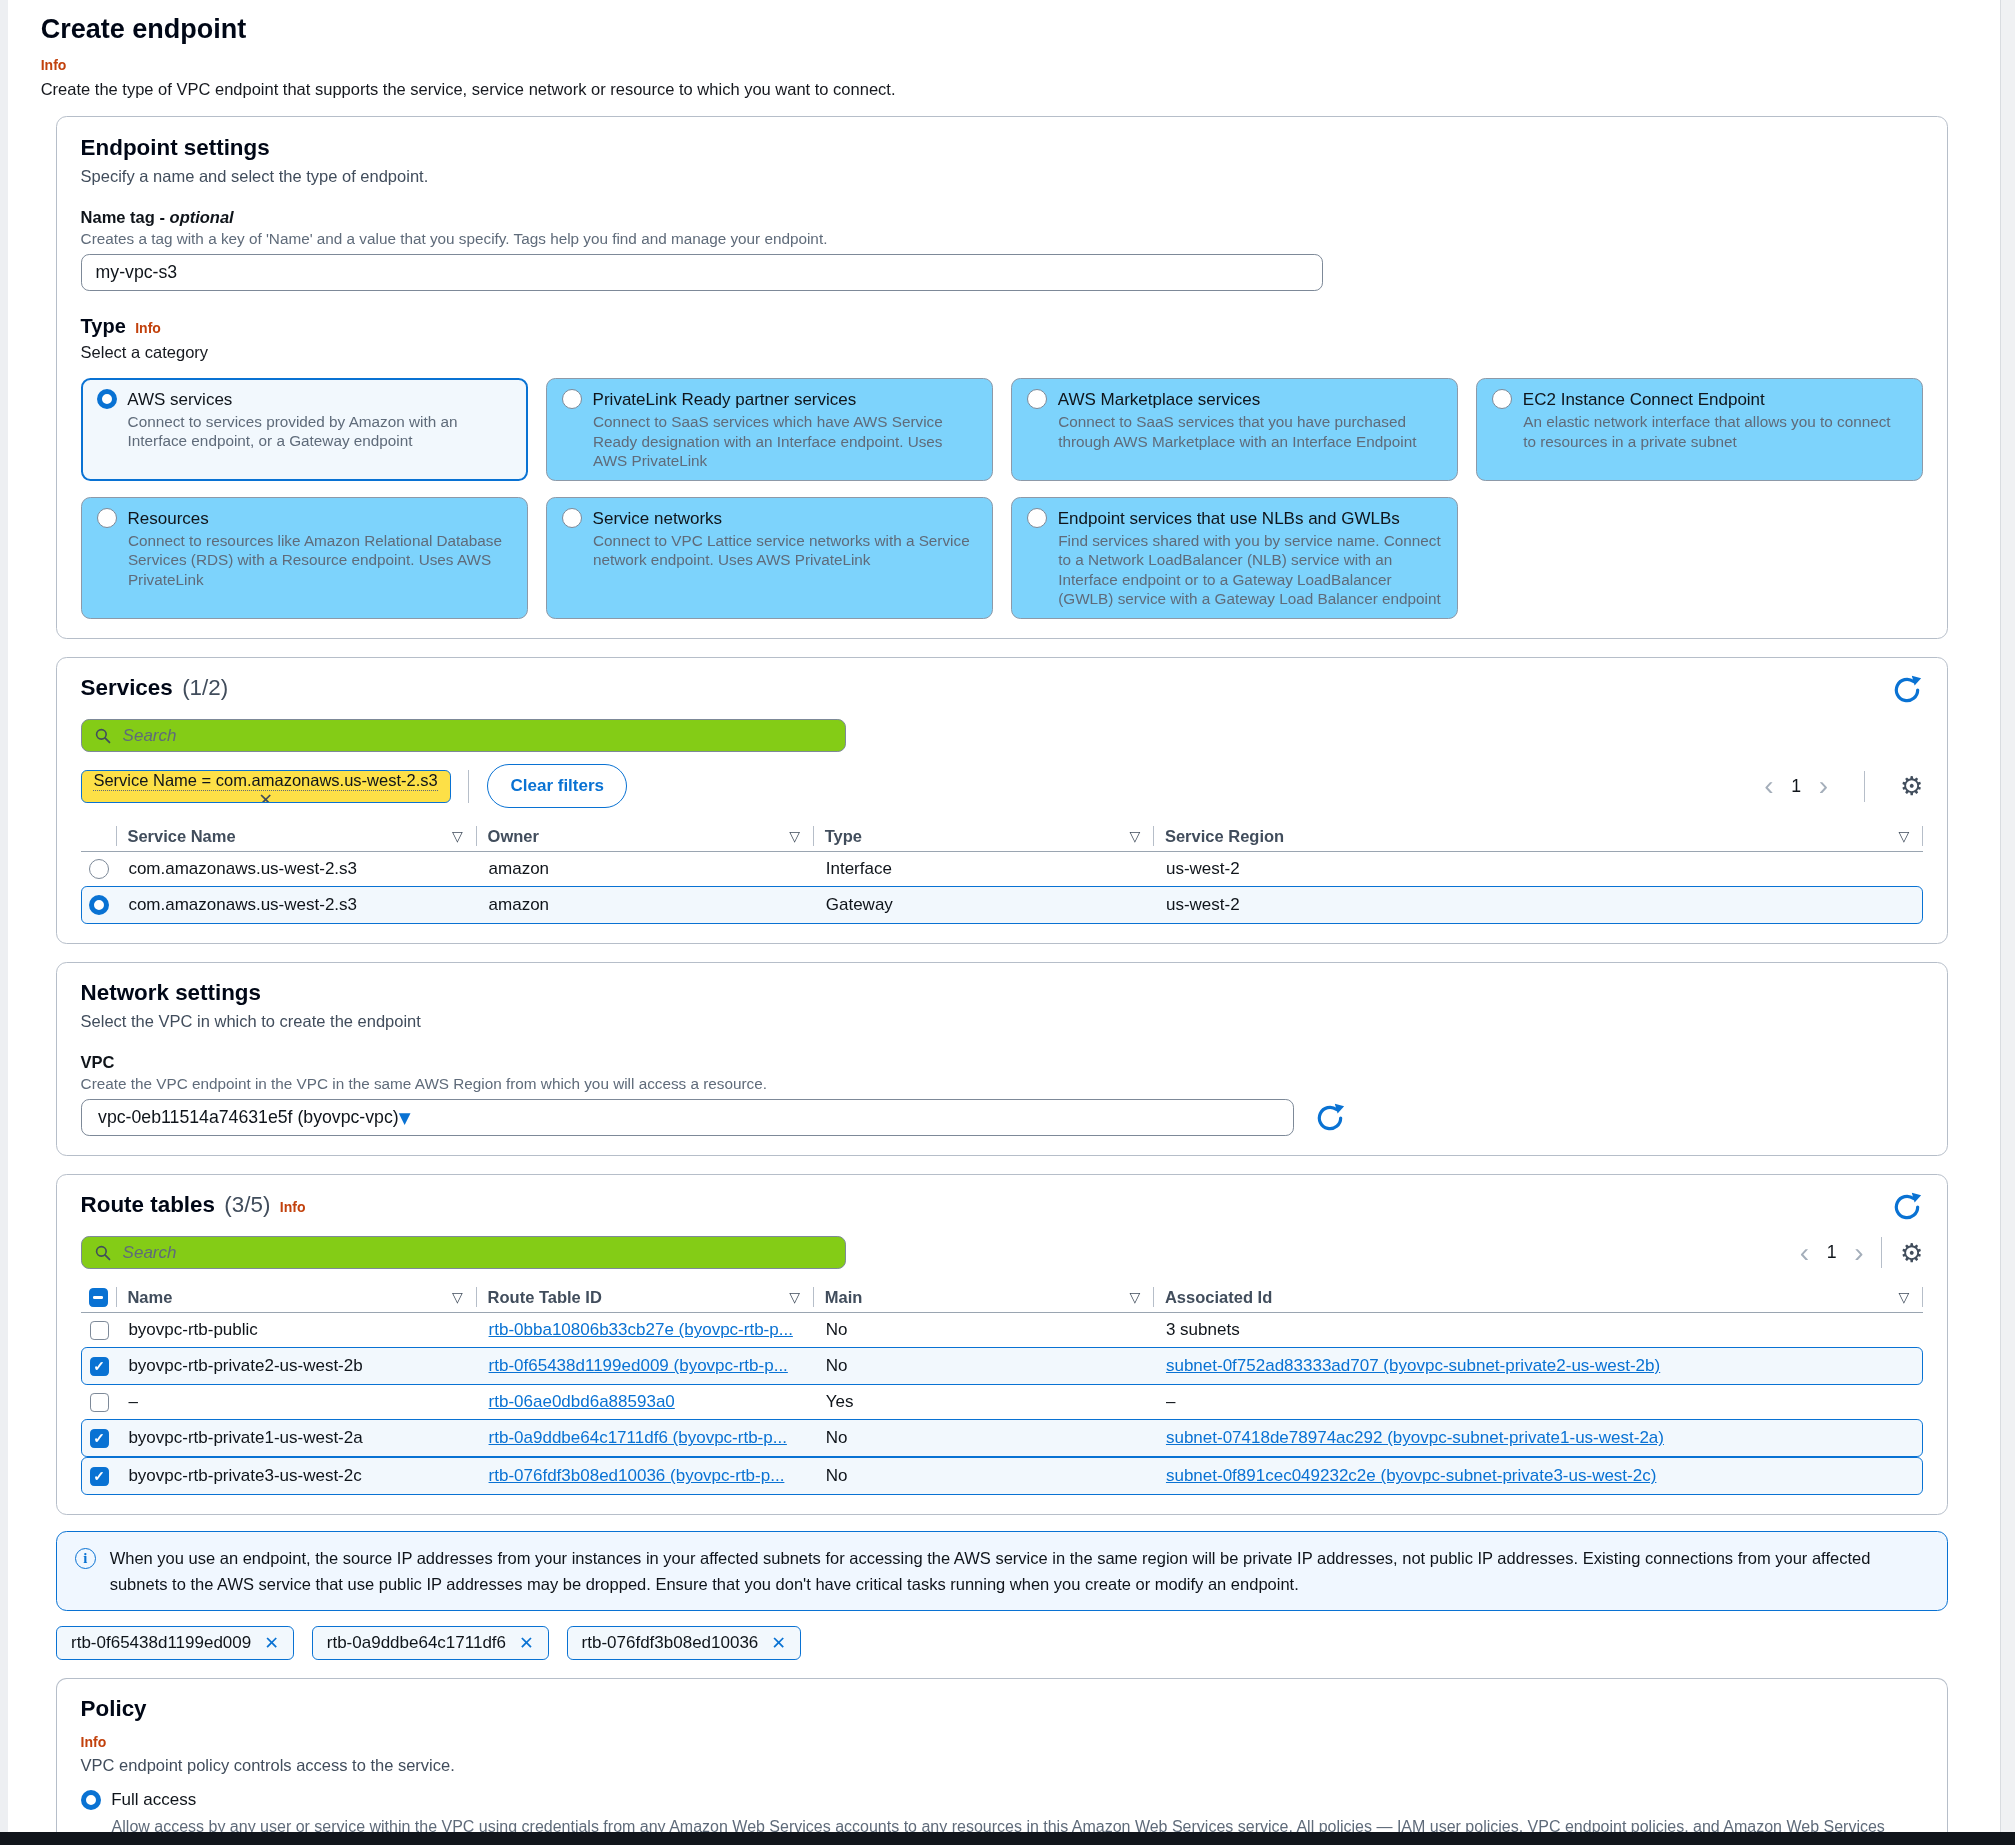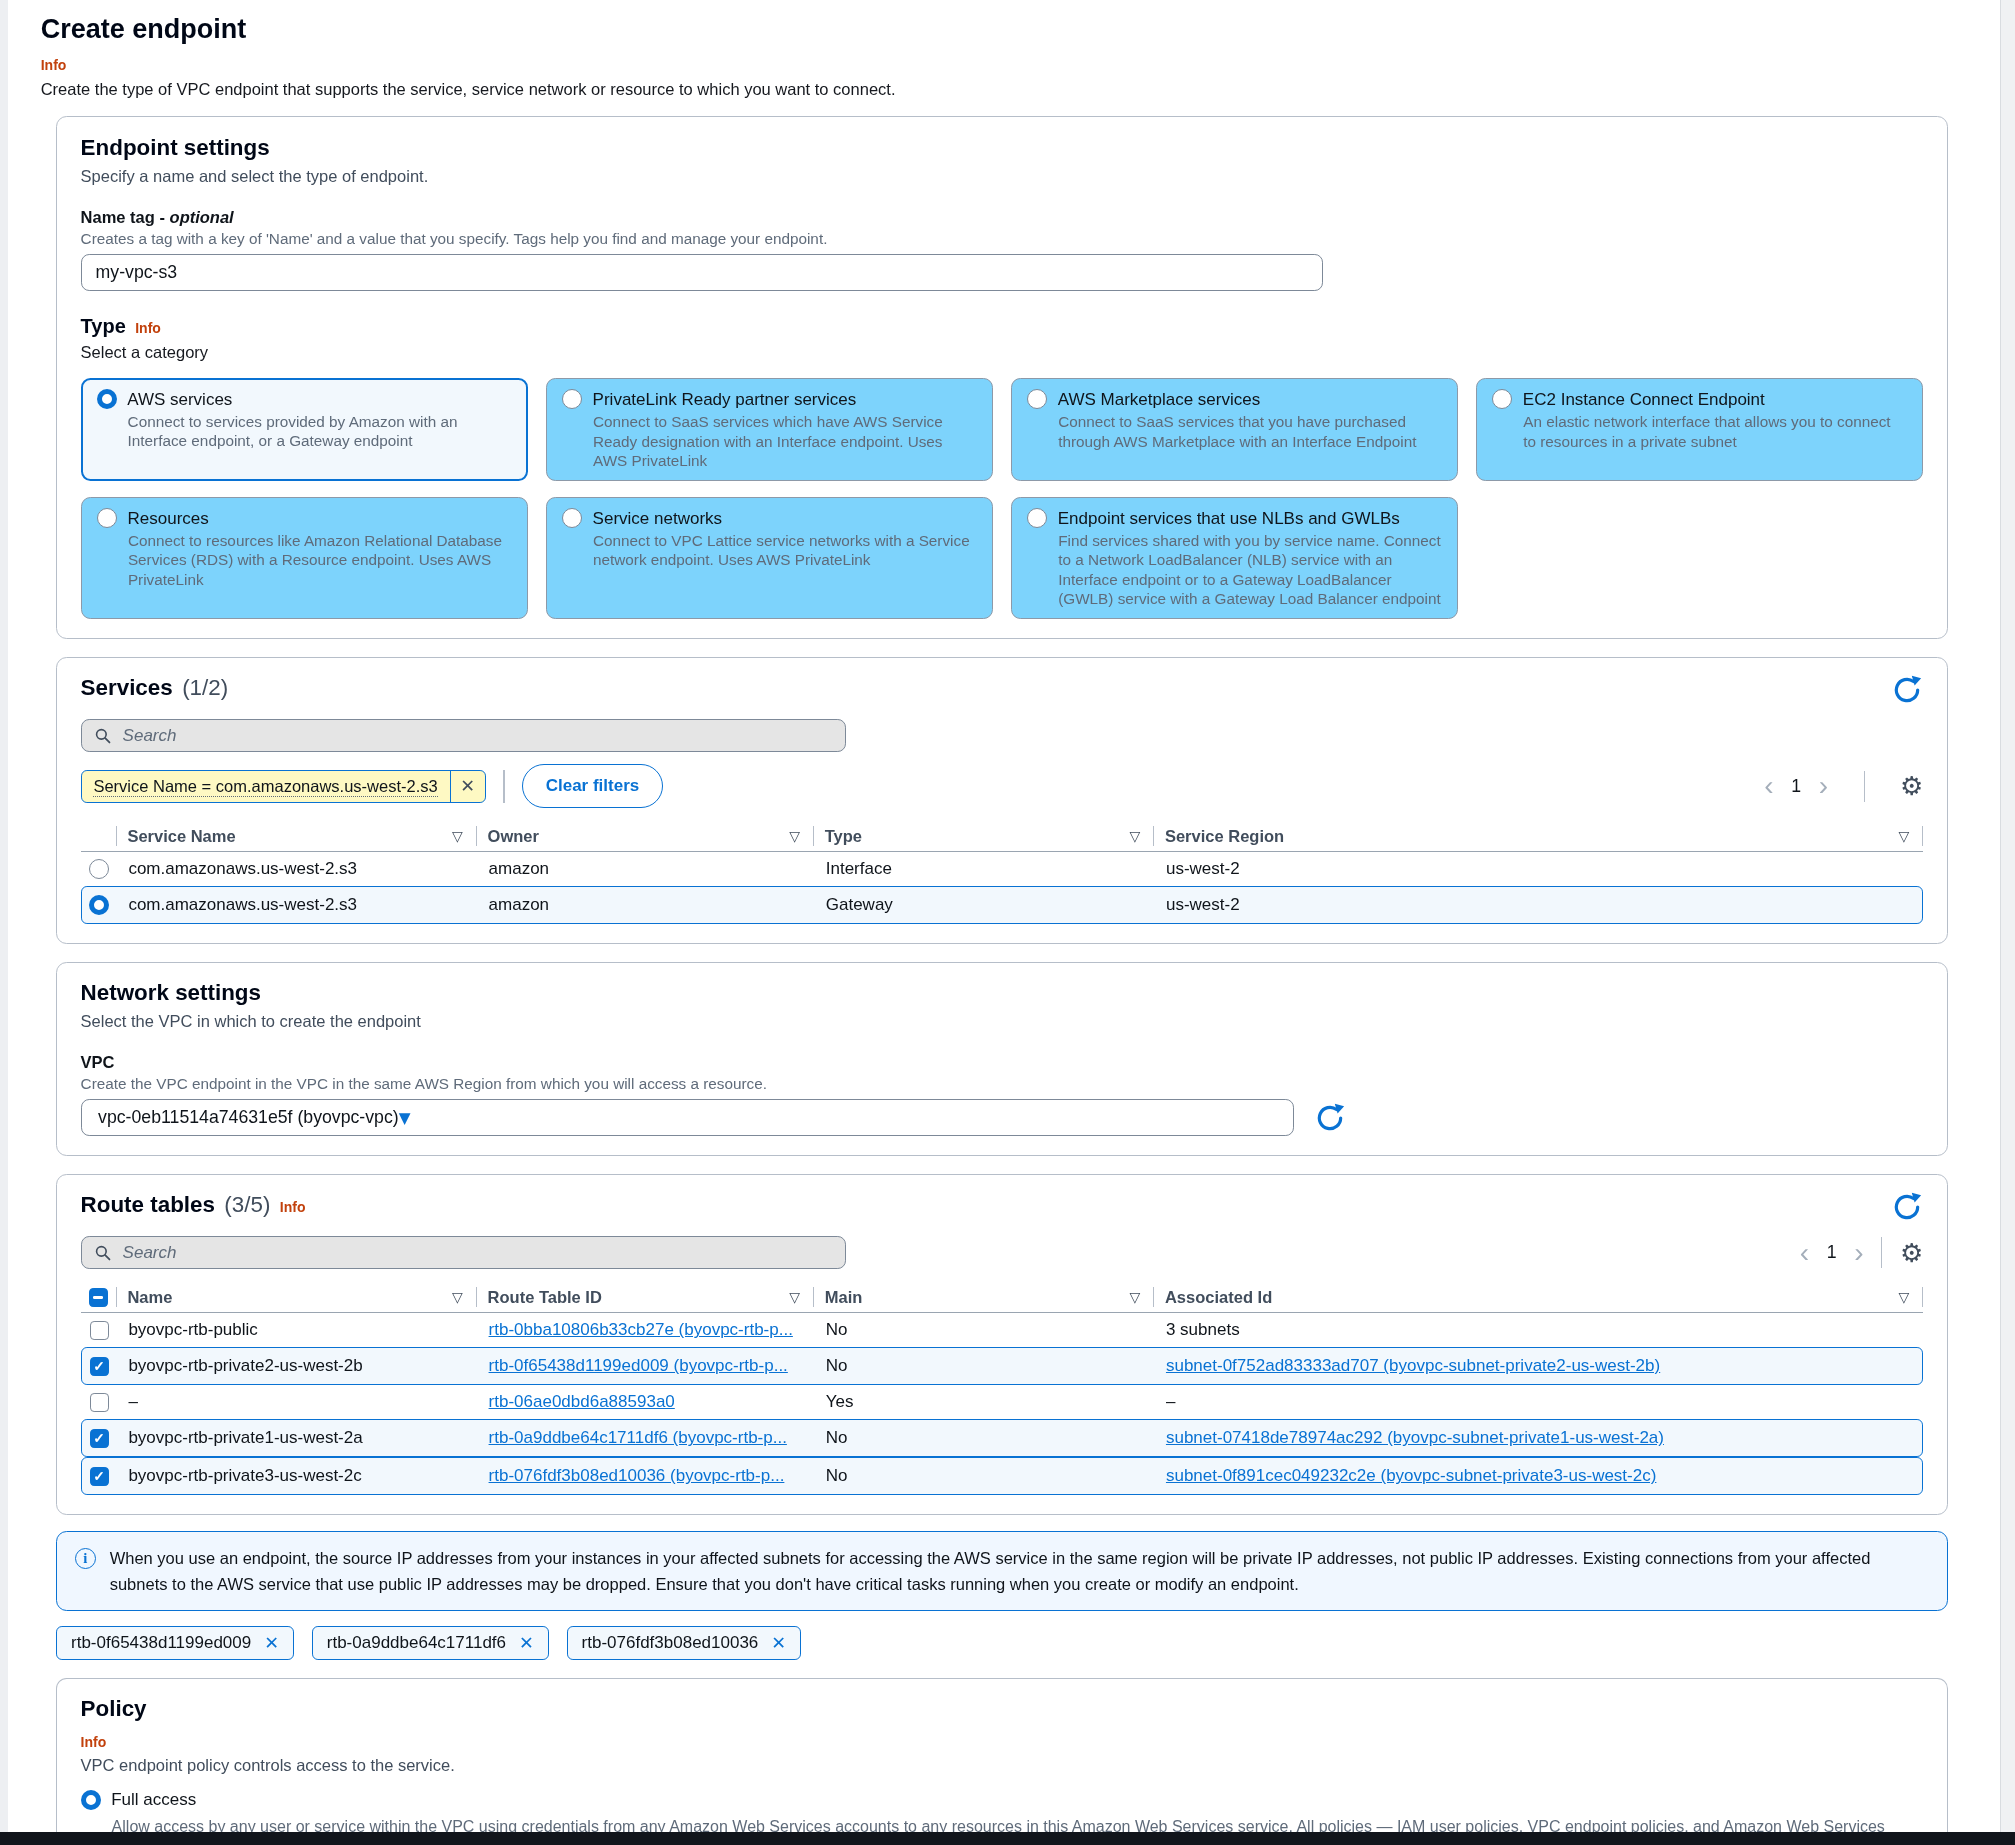--- a/index.html
+++ b/index.html
@@ -59,29 +59,29 @@
   .chev { border:none; background:none; padding:0; font-size:28px; line-height:28px; color:#a4aeba; cursor:pointer; }
   .page-num { font-size:17.7px; color:#0f141a; }
   .pager { margin-left:auto; display:flex; align-items:center; gap:17.7px; }
   .vdiv { width:1.2px; height:33px; background:#b6bec9; flex:none; }
   .pager .vdiv { height:31px; }
 
   
   .search-row { margin-top:13px; display:flex; align-items:center; }
   .search { position:relative; width:765px; }
   .search input {
-    width:100%; height:33px; border:1.2px solid #7d8998; border-radius:8.2px; background:#e5e5e5;
+    width:100%; height:33px; border:1.2px solid #7d8998; border-radius:8.2px; background:#84cc16;
     padding:0 14px 0 41px; font-size:17px; font-family:inherit; color:#0f141a;
   }
   .search input::placeholder { font-style:italic; color:#5f6b7a; }
   .mag { position:absolute; left:13px; top:7.7px; width:17.7px; height:17.7px; }
 
   
   .filter-row { margin-top:11.8px; display:flex; align-items:center; }
-  .token { display:flex; align-items:center; border:1.2px solid #0972d3; background:#fef9c3; border-radius:5.9px; height:33px; overflow:hidden; }
+  .token { display:flex; align-items:center; border:1.2px solid #0972d3; background:#fde047; border-radius:5.9px; height:33px; overflow:hidden;flex-direction:column; }
   .token-label { padding:0 11.8px; font-size:16.5px; }
   .u-dotted { border-bottom:1.8px dotted #5f6b7a; padding-bottom:1.8px; }
   .token-sep { width:1.2px; align-self:stretch; background:#0972d3; }
   .token-x { border:none; background:none; width:34px; font-size:17.7px; color:#414d5c; cursor:pointer; padding:0; }
   .filter-row .vdiv { margin:0 17.7px; }
   .pill-btn {
     border:1.8px solid #0972d3; border-radius:588px; background:#fff; color:#0972d3;
     height:44px; padding:0 22.4px; font-size:17px; font-weight:700; font-family:inherit; cursor:pointer;
   }
 

